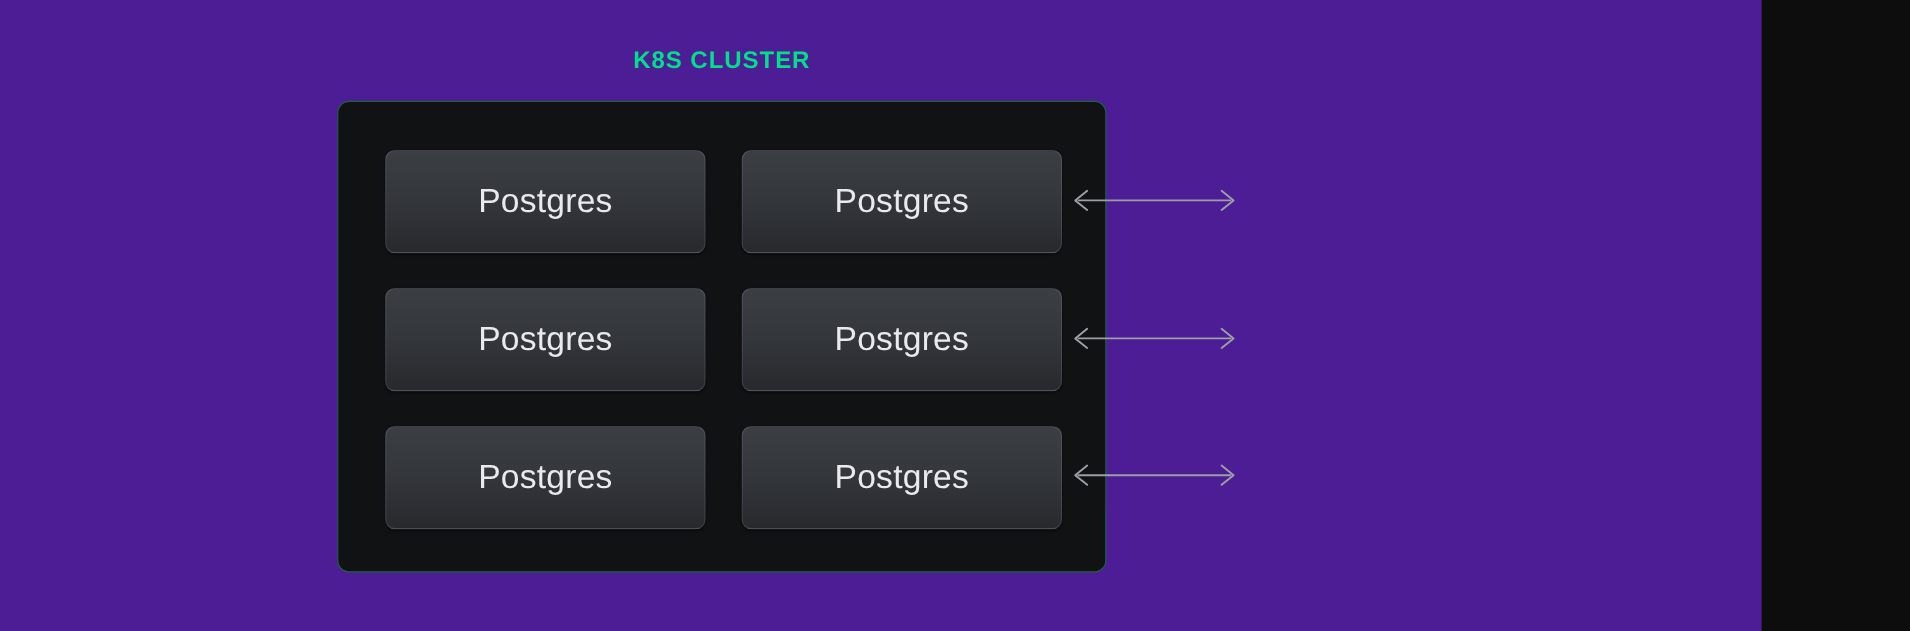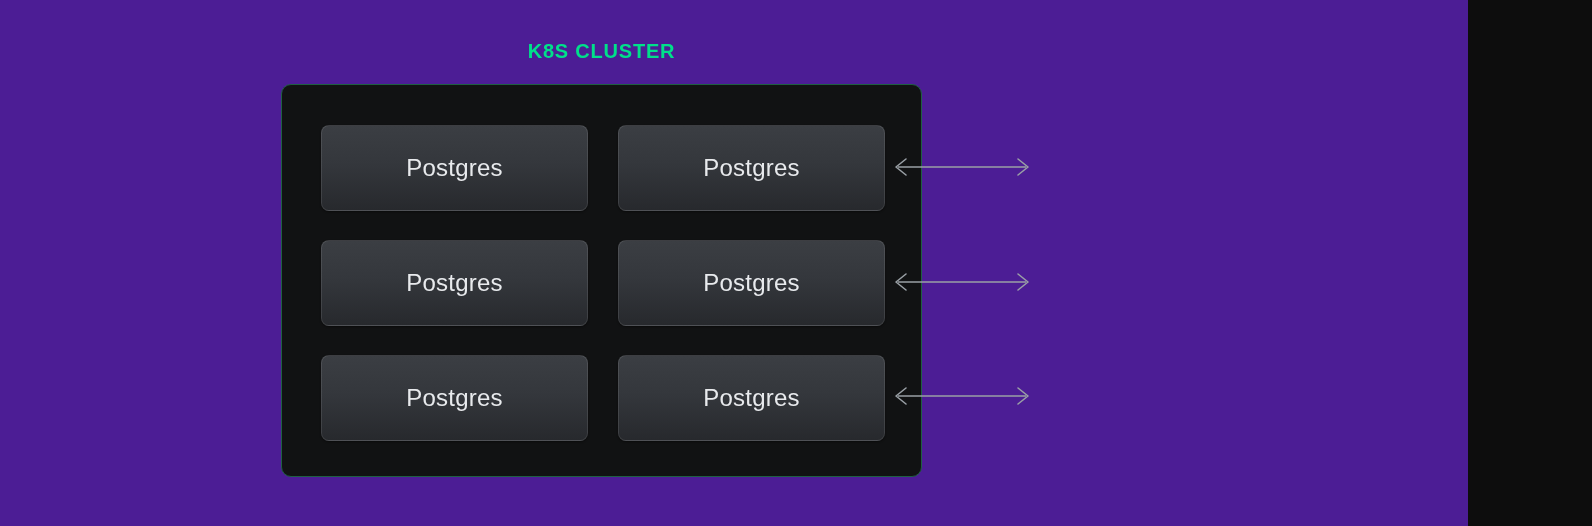--- a/index.html
+++ b/index.html
@@ -63,21 +63,21 @@
     border-radius: 8px;
     background: linear-gradient(180deg, #3b3e43 0%, #34373c 45%, #27292d 100%);
     border: 1px solid rgba(255,255,255,0.10);
     box-shadow: 0 1px 2px rgba(0,0,0,0.45);
     display: flex;
     align-items: center;
     justify-content: center;
   }
 
   .node-label {
-    font-size: 24px;
+    font-size: 28px;
     color: #e8eaed;
     letter-spacing: 0.2px;
     white-space: nowrap;
   }
 
   
   .connector {
     position: absolute;
     left: 890px;
     width: 144px;

